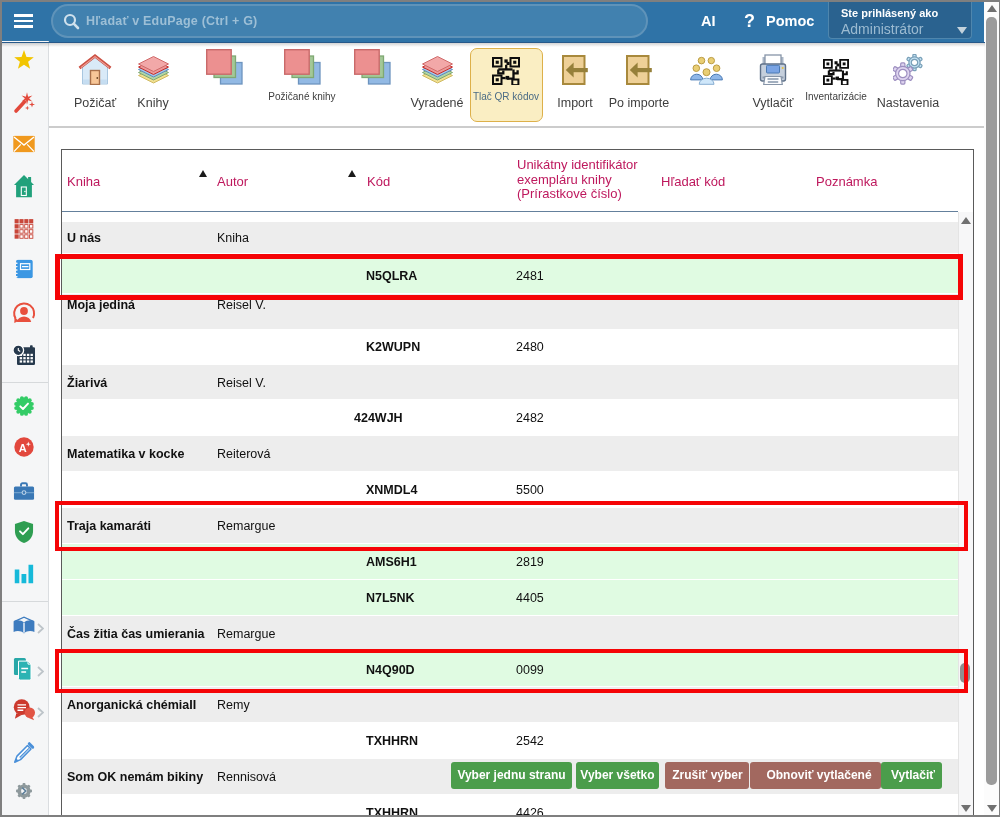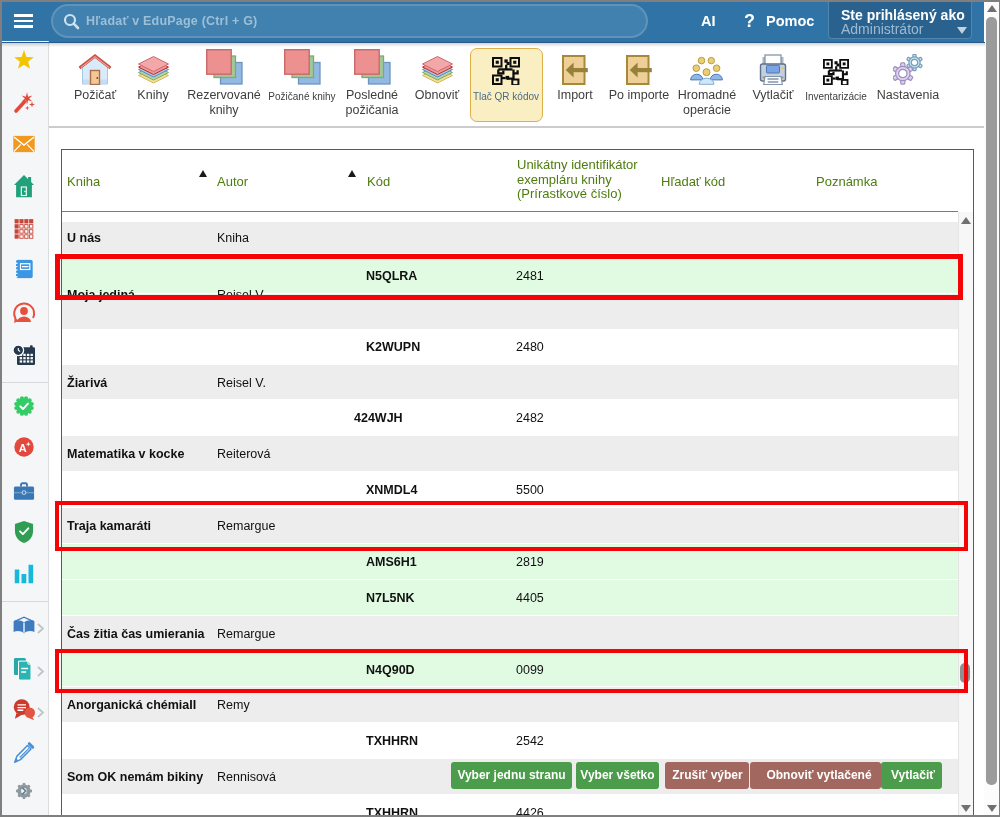--- a/index.html
+++ b/index.html
@@ -13,26 +13,26 @@
 #search .ph{position:absolute;left:33px;top:8px;font-size:12.5px;font-weight:bold;color:#9dbfd6;letter-spacing:.2px}
 .tb-txt{color:#fff;font-weight:bold;font-size:14.5px}
 #loginbox{left:828px;top:2px;width:144px;height:37px;background:#2a628f;border:1px solid #4f86ad;border-top:none;border-radius:0 0 4px 4px}
 
 #sidebar{left:2px;top:41px;width:47px;height:774px;background:#f5f6f7;border-right:1px solid #dadde0}
 .sep{position:absolute;left:0;width:46px;height:1px;background:#d6d9db}
 .sic{position:absolute;left:50%;transform:translate(-50%,-50%)}
 
 #toolbar{left:49px;top:42px;width:936px;height:86px;background:#fff;border-bottom:2px solid #cccccc}
 .titem{position:absolute;transform:translateX(-50%);text-align:center;color:#3e3e3e}
-.titem .lbl{font-size:12.5px;line-height:14.5px;margin-top:3px}
+.titem .lbl{font-size:12.5px;line-height:14.5px;margin-top:11px}
 .titem .lbls{font-size:10px;line-height:12px;margin-top:6px}
 #qrsel{left:470px;top:48px;width:73px;height:74px;background:#faeec3;border:1.5px solid #ddb04a;border-radius:7px}
 
 #tbl{left:61px;top:149px;width:913px;height:670px;border:1px solid #5a5a5a;background:#fff}
-.hdr{position:absolute;font-size:13px;color:#4d7c0f}
+.hdr{position:absolute;font-size:13px;color:#be185d}
 .tri{position:absolute;width:0;height:0;border-left:4.5px solid transparent;border-right:4.5px solid transparent;border-bottom:7px solid #1a1a1a}
 .row{position:absolute;left:62px;width:896px;height:36px}
 .ct{position:absolute;font-size:12.5px;color:#111;top:50%;transform:translateY(-50%);white-space:nowrap}
 .b{font-weight:bold}
 .redbox{position:absolute;border:5px solid #f50406}
 
 .btn{position:absolute;top:762px;height:27px;border-radius:3px;color:#fff;font-size:12px;font-weight:bold;text-align:center;line-height:27px;white-space:nowrap}
 .bg{background:#4b9d4b}
 .br{background:#a2685f}
 
@@ -52,21 +52,21 @@
   <svg style="position:absolute;left:10px;top:7px" width="17" height="17" viewBox="0 0 17 17">
     <circle cx="7" cy="7" r="5" fill="none" stroke="#cfe1ed" stroke-width="2.2"></circle>
     <line x1="10.7" y1="10.7" x2="15" y2="15" stroke="#cfe1ed" stroke-width="2.6" stroke-linecap="round"></line>
   </svg>
   <span class="ph">Hľadať v EduPage (Ctrl + G)</span>
 </div>
 <div class="abs tb-txt" style="left:701px;top:13px">AI</div>
 <div class="abs tb-txt" style="left:744px;top:11px;font-size:18px">?</div>
 <div class="abs tb-txt" style="left:766px;top:13px">Pomoc</div>
 <div class="abs" id="loginbox">
-  <div style="position:absolute;left:12px;top:5px;font-size:14px;font-weight:bold;color:#fff">Ste prihlásený ako</div>
+  <div style="position:absolute;left:12px;top:5px;font-size:11px;font-weight:bold;color:#fff">Ste prihlásený ako</div>
   <div style="position:absolute;left:12px;top:19px;font-size:14px;color:#9cbbd1">Administrátor</div>
   <div style="position:absolute;left:128px;top:25px;width:0;height:0;border-left:5.5px solid transparent;border-right:5.5px solid transparent;border-top:7px solid #c3d2dc"></div>
 </div>
 
 <div class="abs" style="left:2px;top:42px;width:983px;height:1px;background:#27598a;z-index:3"></div>
 <div class="abs" style="left:0;top:43px;width:985px;height:4px;background:linear-gradient(to bottom,rgba(110,110,110,.30),rgba(110,110,110,0));z-index:3"></div>
 
 <div class="abs" id="sidebar"></div>
 <div id="sideicons">
 <div class="abs" style="left:24px;top:62px;width:0;height:0">
@@ -298,53 +298,51 @@
       <div class="lbl" style="white-space:nowrap">Knihy</div>
     </div>
 <div class="titem" style="left:224px;top:54px;width:130px">
       <div style="height:31px;display:flex;align-items:flex-end;justify-content:center">
         <svg width="37" height="36" viewBox="0 0 37 36">
           <rect x="14.5" y="13.5" width="21.5" height="21.5" fill="#92b9e4" stroke="#6d94bf" stroke-width="1.3"></rect>
           <rect x="8" y="7" width="21.5" height="21.5" fill="#a3c897" stroke="#7fa873" stroke-width="1.3"></rect>
           <rect x="0.7" y="0.7" width="24.5" height="24.5" fill="#ec9090" stroke="#c96a6a" stroke-width="1.4"></rect>
         </svg>
       </div>
-      <div class="lbl" style="white-space:nowrap">Rezervované<br>knihy</div>
     </div>
 <div class="titem" style="left:302px;top:54px;width:130px">
       <div style="height:31px;display:flex;align-items:flex-end;justify-content:center">
         <svg width="37" height="36" viewBox="0 0 37 36">
           <rect x="14.5" y="13.5" width="21.5" height="21.5" fill="#92b9e4" stroke="#6d94bf" stroke-width="1.3"></rect>
           <rect x="8" y="7" width="21.5" height="21.5" fill="#a3c897" stroke="#7fa873" stroke-width="1.3"></rect>
           <rect x="0.7" y="0.7" width="24.5" height="24.5" fill="#ec9090" stroke="#c96a6a" stroke-width="1.4"></rect>
         </svg>
       </div>
       <div class="lbls" style="white-space:nowrap">Požičané knihy</div>
     </div>
 <div class="titem" style="left:372px;top:54px;width:130px">
       <div style="height:31px;display:flex;align-items:flex-end;justify-content:center">
         <svg width="37" height="36" viewBox="0 0 37 36">
           <rect x="14.5" y="13.5" width="21.5" height="21.5" fill="#92b9e4" stroke="#6d94bf" stroke-width="1.3"></rect>
           <rect x="8" y="7" width="21.5" height="21.5" fill="#a3c897" stroke="#7fa873" stroke-width="1.3"></rect>
           <rect x="0.7" y="0.7" width="24.5" height="24.5" fill="#ec9090" stroke="#c96a6a" stroke-width="1.4"></rect>
         </svg>
       </div>
-      <div class="lbl" style="white-space:nowrap">Posledné<br>požičania</div>
     </div>
 <div class="titem" style="left:437px;top:54px;width:130px">
       <div style="height:31px;display:flex;align-items:flex-end;justify-content:center">
         <svg width="33" height="30" viewBox="0 0 33 30">
           <path d="M16.5 13 L31.5 20.5 L16.5 28 L1.5 20.5 Z" fill="#f2e091" stroke="#cfba62" stroke-width="1"></path>
           <path d="M16.5 10 L31.5 17.5 L16.5 25 L1.5 17.5 Z" fill="#b2d4a4" stroke="#7fa873" stroke-width="1"></path>
           <path d="M16.5 7 L31.5 14.5 L16.5 22 L1.5 14.5 Z" fill="#a2c4e6" stroke="#5f8cbf" stroke-width="1"></path>
           <path d="M16.5 4.5 L31.5 12 L16.5 19.5 L1.5 12 Z" fill="#ec9797" stroke="#c9302c" stroke-width="1"></path>
           <path d="M16.5 1.5 L31.5 9 L16.5 16.5 L1.5 9 Z" fill="#f2a8a8" stroke="#d06a6a" stroke-width="1"></path>
         </svg>
       </div>
-      <div class="lbl" style="white-space:nowrap">Obnoviť</div>
+      <div class="lbl" style="white-space:nowrap">Vyradené</div>
     </div>
 <div class="titem" style="left:506px;top:54px;width:130px">
       <div style="height:31px;display:flex;align-items:flex-end;justify-content:center">
         <svg width="28" height="28" viewBox="0 0 28 28">
           <g fill="#0d0d0d">
             <path d="M0 0 h10.5 v10.5 h-10.5 Z M2 2 v6.5 h6.5 V2 Z" fill-rule="evenodd"></path>
             <rect x="3.7" y="3.7" width="3.1" height="3.1"></rect>
             <path d="M17.5 0 h10.5 v10.5 h-10.5 Z M19.5 2 v6.5 h6.5 V2 Z" fill-rule="evenodd"></path>
             <rect x="21.2" y="3.7" width="3.1" height="3.1"></rect>
             <path d="M0 17.5 h10.5 v10.5 h-10.5 Z M2 19.5 v6.5 h6.5 v-6.5 Z" fill-rule="evenodd"></path>
@@ -394,21 +392,20 @@
             <circle cx="21.3" cy="4.6" r="3.2"></circle>
             <circle cx="6.3" cy="12.2" r="3.3"></circle>
             <circle cx="26.6" cy="12.2" r="3.3"></circle>
             <circle cx="16.5" cy="16.2" r="3.5"></circle>
           </g>
           <path d="M0.6 23.9 a6.1 5.7 0 0 1 12.2 0 z" fill="#8fb7e8" stroke="#4a7ab5" stroke-width="1"></path>
           <path d="M20.2 23.9 a6.1 5.7 0 0 1 12.2 0 z" fill="#8fb7e8" stroke="#4a7ab5" stroke-width="1"></path>
           <path d="M9.2 28.3 a7.4 6.1 0 0 1 14.8 0 z" fill="#cfe7fa" stroke="#86add1" stroke-width="1"></path>
         </svg>
       </div>
-      <div class="lbl" style="white-space:nowrap">Hromadné<br>operácie</div>
     </div>
 <div class="titem" style="left:773px;top:54px;width:130px">
       <div style="height:31px;display:flex;align-items:flex-end;justify-content:center">
         <svg width="32" height="31" viewBox="0 0 32 31">
           <rect x="5.5" y="3" width="3" height="9" fill="#aab6c6"></rect>
           <rect x="23.5" y="3" width="3" height="9" fill="#aab6c6"></rect>
           <rect x="8" y="1" width="16" height="10.5" fill="#fff" stroke="#8795a8" stroke-width="1.3"></rect>
           <rect x="3.5" y="10" width="25" height="17" rx="2" fill="#c5cfdc" stroke="#5f7189" stroke-width="1.4"></rect>
           <rect x="9.5" y="11.3" width="13" height="7.7" rx="1" fill="#7aa4e4" stroke="#4a7ab5" stroke-width="1"></rect>
           <circle cx="25.7" cy="14" r="1" fill="#e8c33a"></circle>
@@ -491,21 +488,21 @@
 <div class="row" style="top:222px;height:31px">
       <div class="ct b" style="left:5px">U nás</div>
       <div class="ct" style="left:155px">Kniha</div>
     </div>
 <div class="row" style="top:258px;height:35px;background:#e0fbe2"></div>
 <div class="row" style="top:258px;height:36px">
       <div class="ct b" style="left:304px">N5QLRA</div>
       <div class="ct" style="left:454px">2481</div>
     </div>
 <div class="row" style="top:294px;height:35px;background:#ededed"></div>
-<div class="row" style="top:286px;height:17px">
+<div class="row" style="top:296px;height:17px">
       <div class="ct b" style="left:5px">Moja jediná</div>
       <div class="ct" style="left:155px">Reisel V.</div>
     </div>
 <div class="row" style="top:329px;height:36px">
       <div class="ct b" style="left:304px">K2WUPN</div>
       <div class="ct" style="left:454px">2480</div>
     </div>
 <div class="row" style="top:365px;height:34px;background:#ededed"></div>
 <div class="row" style="top:365px;height:35px">
       <div class="ct b" style="left:5px">Žiarivá</div>

